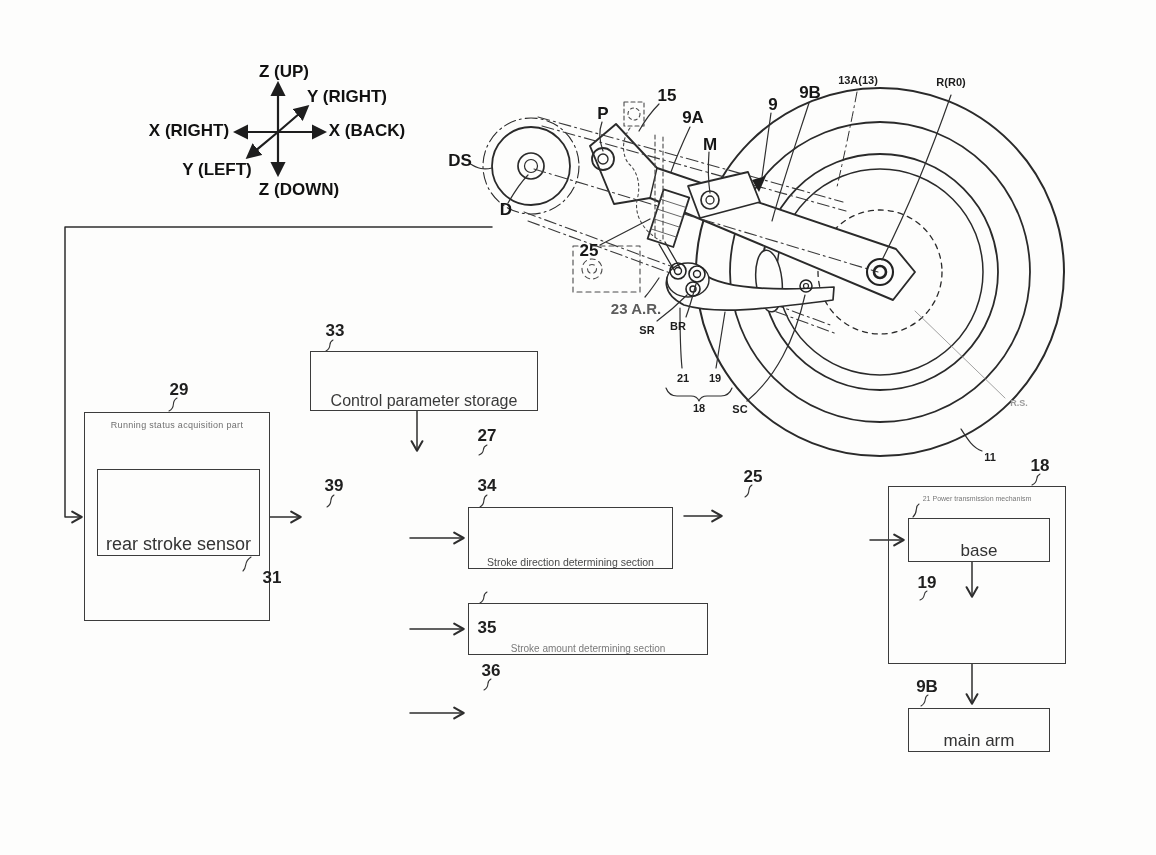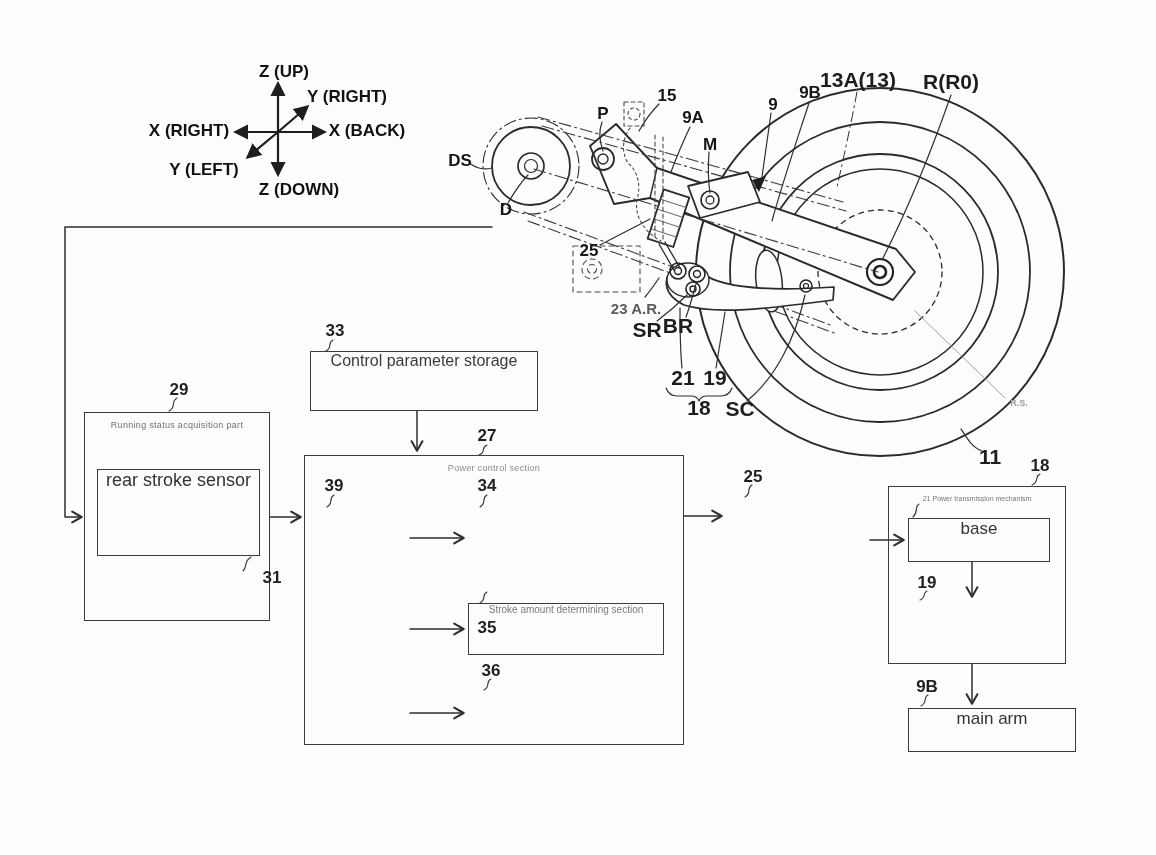--- a/index.html
+++ b/index.html
@@ -4,29 +4,29 @@
 <style>
   html,body{margin:0;padding:0;background:#e8e8e8;}
   #stage{position:relative;width:1156px;height:855px;background:#fdfdfc;overflow:hidden;
          font-family:"Liberation Sans",sans-serif;color:#1c1c1c;}
   #linework{position:absolute;left:0;top:0;width:1156px;height:855px;}
   .abs{position:absolute;}
   .ctr{transform:translate(-50%,-50%);white-space:nowrap;}
   
   .axlbl{font-size:17px;font-weight:bold;color:#111;}
   .plbl{font-size:17px;font-weight:bold;color:#161616;}
-  .plbl-sm{font-size:21px;font-weight:bold;color:#1d1d1d;}
+  .plbl-sm{font-size:11px;font-weight:bold;color:#1d1d1d;}
   .plbl-gray{font-size:15px;font-weight:bold;color:#5c5c5c;}
   .ref{font-size:17px;font-weight:bold;color:#1f1f1f;}
   .tinylbl{font-size:9px;color:#6f6f6f;letter-spacing:.3px;}
   .microlbl{font-size:7px;color:#777;}
   .rslbl{font-size:9px;color:#9a9a9a;font-weight:bold;}
   
   .box{position:absolute;border:1.6px solid #3c3c3c;box-sizing:border-box;}
-  .box-inner{display:flex;align-items:flex-start;justify-content:center;text-align:center;}
+  .box-inner{display:flex;align-items:flex-end;justify-content:center;text-align:center;}
   .t18{font-size:18px;color:#333;}
   .t17{font-size:17px;color:#333;}
   .t16{font-size:16px;color:#3a3a3a;}
   .t12{font-size:12.5px;color:#555;}
   .t11{font-size:11px;color:#474747;}
   .t10{font-size:10.5px;color:#4a4a4a;}
   .t10f{font-size:10px;color:#7a7a7a;}
   .sub7{font-size:7px;color:#b5b5b5;}
   .hdr{position:absolute;left:0;right:0;text-align:center;}
 </style>
@@ -189,21 +189,21 @@
       <path d="M919,504 c-5,3 0,7 -6,13"></path>
       <path d="M927,591 c-5,2 0,6 -7,9"></path>
       <path d="M928,695 c-5,2 0,7 -7,11"></path>
     </g>
   </svg>
 
   <div class="abs ctr axlbl" style="left:284px;top:72px;">Z (UP)</div>
   <div class="abs ctr axlbl" style="left:347px;top:97px;">Y (RIGHT)</div>
   <div class="abs ctr axlbl" style="left:367px;top:131px;">X (BACK)</div>
   <div class="abs ctr axlbl" style="left:189px;top:131px;">X (RIGHT)</div>
-  <div class="abs ctr axlbl" style="left:204px;top:170px;">Y (LEFT)</div>
+  <div class="abs ctr axlbl" style="left:217px;top:170px;">Y (LEFT)</div>
   <div class="abs ctr axlbl" style="left:299px;top:190px;">Z (DOWN)</div>
 
   <div class="abs ctr plbl" style="left:460px;top:161px;">DS</div>
   <div class="abs ctr plbl" style="left:506px;top:210px;">D</div>
   <div class="abs ctr plbl" style="left:603px;top:114px;">P</div>
   <div class="abs ctr plbl" style="left:667px;top:96px;">15</div>
   <div class="abs ctr plbl" style="left:693px;top:118px;">9A</div>
   <div class="abs ctr plbl" style="left:710px;top:145px;">M</div>
   <div class="abs ctr plbl" style="left:773px;top:105px;">9</div>
   <div class="abs ctr plbl" style="left:810px;top:93px;">9B</div>
@@ -228,42 +228,42 @@
     <span>rear stroke sensor</span>
   </div>
   <div class="abs ctr ref" style="left:240px;top:578px;margin-left:32px;">31</div>
 
   <div class="abs ctr ref" style="left:335px;top:331px;">33</div>
   <div class="box box-inner t16" style="left:310px;top:351px;width:228px;height:60px;">
     <span>Control parameter storage</span>
   </div>
 
   <div class="abs ctr ref" style="left:487px;top:436px;">27</div>
-  <div class="box" style="left:304px;top:455px;width:380px;height:290px;">
-    <div class="hdr tinylbl" style="top:7px;color:#8a8a8a;">Power control section</div>
-  </div>
   <div class="abs ctr ref" style="left:334px;top:486px;">39</div>
   <div class="abs ctr ref" style="left:487px;top:486px;">34</div>
+  <div class="box box-inner t10" style="left:468px;top:507px;width:205px;height:62px;">
+    <span>Stroke direction determining section</span>
+  </div>
   <div class="abs ctr ref" style="left:487px;top:584px;margin-top:44px;">35</div>
-  <div class="box box-inner t10f" style="left:468px;top:603px;width:196px;height:52px;">
+  <div class="box box-inner t10f" style="left:468px;top:603px;width:240px;height:52px;">
     <span>Stroke amount determining section</span>
   </div>
   <div class="abs ctr ref" style="left:491px;top:671px;">36</div>
 
   <div class="abs ctr ref" style="left:753px;top:477px;">25</div>
 
   <div class="abs ctr ref" style="left:1040px;top:466px;">18</div>
   <div class="box" style="left:888px;top:486px;width:178px;height:178px;">
     <div class="hdr microlbl" style="top:8px;">
       <span>21</span>&nbsp;<span>Power transmission mechanism</span>
     </div>
   </div>
   <div class="box box-inner t17" style="left:908px;top:518px;width:142px;height:44px;">
     <span>base</span>
   </div>
   <div class="abs ctr ref" style="left:927px;top:583px;">19</div>
 
   <div class="abs ctr ref" style="left:927px;top:687px;">9B</div>
-  <div class="box box-inner t17" style="left:908px;top:708px;width:168px;height:44px;">
+  <div class="box box-inner t17" style="left:908px;top:708px;width:142px;height:44px;">
     <span>main arm</span>
   </div>
 
 </div>
 
 </body></html>

